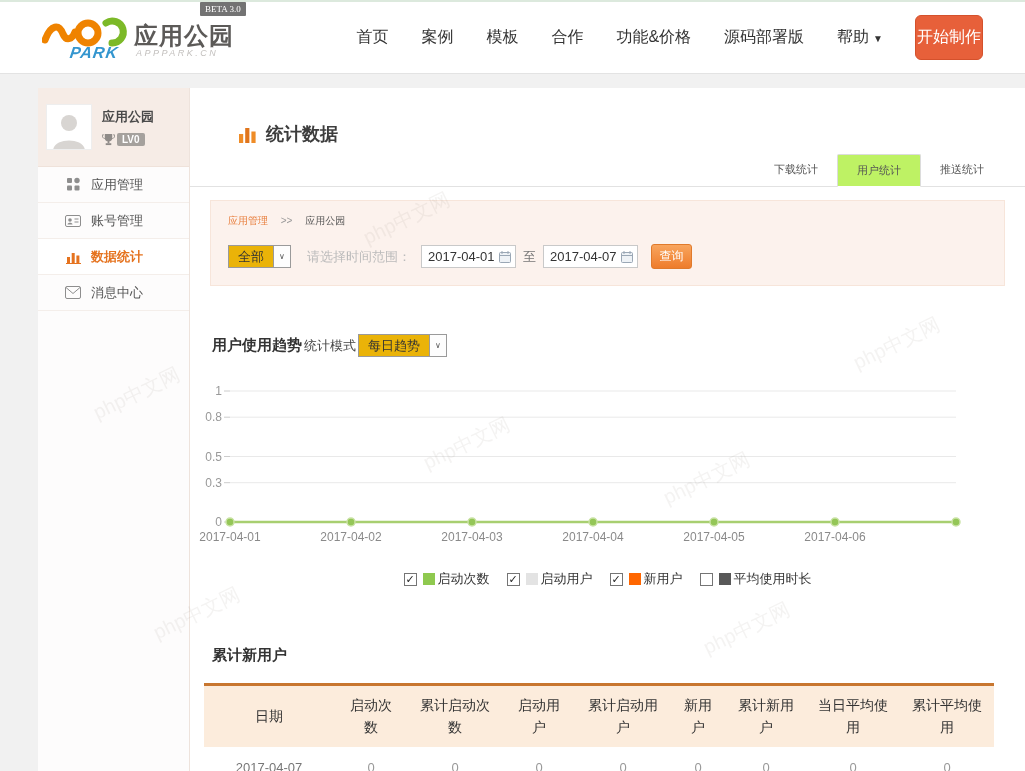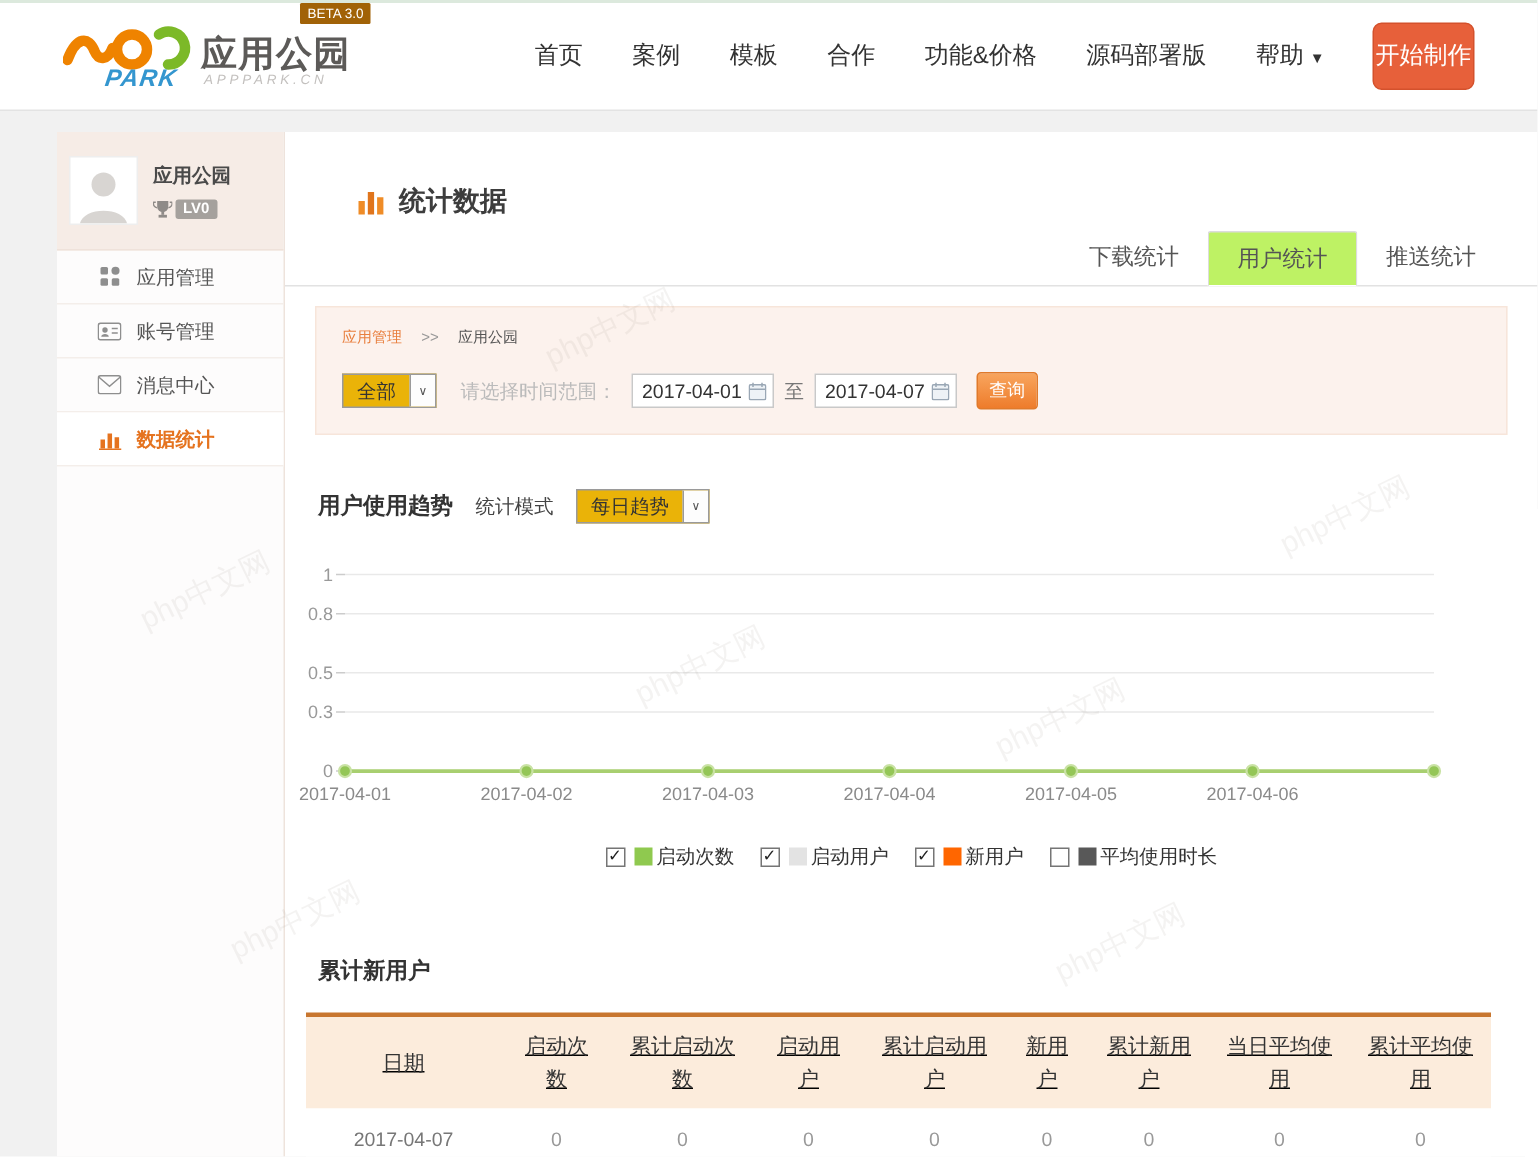--- a/index.html
+++ b/index.html
@@ -6,21 +6,21 @@
   html,body { width:1025px; }
   body { font-family:"Liberation Sans","DejaVu Sans",sans-serif; background:#f1f1f1; width:1025px; height:771px; overflow:hidden; position:relative; }
 
   
   .navbar { height:74px; background:#fff; border-top:2px solid #dce9dd; border-bottom:1px solid #e3e3e3; display:flex; align-items:center; padding:0 42px; position:relative; z-index:2; }
   .logo { position:relative; width:215px; height:60px; flex:0 0 auto; }
   .logo-swirl { position:absolute; left:0; top:6px; }
   .logo-cn { position:absolute; left:92px; top:12px; font-size:24px; font-weight:bold; color:#5c5a58; letter-spacing:1px; }
   .logo-sub { position:absolute; left:94px; top:40px; font-size:9px; color:#c3c0be; letter-spacing:2.5px; font-style:italic; }
   .logo-park { position:absolute; left:28px; top:36px; font-size:16px; font-weight:bold; font-style:italic; color:#3496cf; letter-spacing:1px; transform:skewX(-8deg); }
-  .logo-beta { position:absolute; left:158px; top:-6px; background:#a16207; color:#fff; font-size:9px; padding:2px 5px; border-radius:1px; white-space:nowrap; }
+  .logo-beta { position:absolute; left:158px; top:-6px; background:#737373; color:#fff; font-size:9px; padding:2px 5px; border-radius:1px; white-space:nowrap;font-family:Liberation Serif, serif; }
   .nav-links { margin-left:auto; display:flex; align-items:center; gap:33px; }
   .nav-link { font-size:16px; color:#333; cursor:pointer; white-space:nowrap; }
   .nav-caret { font-size:10px; color:#333; margin-left:4px; }
   .cta-btn { margin-left:32px; background:#e7603a; border:1px solid #d4512c; color:#fff; font-size:16px; padding:11px 1px; border-radius:6px; cursor:pointer; white-space:nowrap; font-family:inherit; }
 
   
   .page-body { display:flex; margin:14px 0 0 38px; height:683px; }
   .sidebar { width:152px; background:#fdfcfc; border-right:1px solid #eee3dc; flex:0 0 auto; }
   .profile { background:#f6ece6; padding:16px 8px 16px 8px; display:flex; gap:10px; border-bottom:1px solid #efe2da; }
   .avatar { width:46px; height:46px; background:#fff; border:1px solid #eee; display:flex; align-items:flex-end; justify-content:center; overflow:hidden; }
@@ -30,50 +30,50 @@
   .level-badge { background:#a5a19d; color:#fff; font-size:10px; padding:1px 5px; border-radius:2px; font-weight:bold;text-align:center; }
   .menu-item { height:36px; display:flex; align-items:center; gap:10px; padding-left:27px; font-size:13px; color:#555; border-bottom:1px solid #f4eeea; cursor:pointer; }
   .menu-item .mi-icon { width:16px; height:16px; display:flex; align-items:center; justify-content:center; }
   .menu-item.active { color:#e5731f; font-weight:bold; background:#fff; }
 
   
   .content { flex:1; width:807px; background:#fff; position:relative; }
   .content-head { display:flex; align-items:center; gap:9px; padding:34px 0 0 48px; }
   .content-title { font-size:18px; font-weight:bold; color:#3d3d3d; }
   .tabs { display:flex; justify-content:flex-end; padding-right:22px; border-bottom:1px solid #e2e2e2; margin-top:8px; }
-  .tab { padding:8px 19px; font-size:15px; color:#555; cursor:pointer; }
+  .tab { padding:8px 19px; font-size:11px; color:#555; cursor:pointer; }
   .tab.active { background:#bef264; border:1px solid #dcdcdc; border-bottom:1px solid #fff; margin-bottom:-1px; border-radius:2px 2px 0 0; }
 
   .filter-panel { margin:13px 20px 0 20px; background:#fcf2ed; border:1px solid #f7e5da; padding:13px 17px 16px 17px; }
   .breadcrumb { font-size:10px; margin-bottom:16px; }
   .bc-parent { color:#e87f3e; cursor:pointer; }
   .bc-sep { color:#999; margin:0 10px; }
   .bc-current { color:#555; }
   .filter-row { display:flex; align-items:center; }
   .fake-select { display:inline-flex; align-items:stretch; border:1px solid #9a9a9a; background:#eab308; height:23px; cursor:pointer; }
   .sel-text { padding:2px 9px 0 9px; font-size:13px; color:#333; }
   .sel-arrow { width:17px; border-left:1px solid #9a9a9a; display:flex; align-items:center; justify-content:center; font-size:8px; color:#555; background:#fdfdfd; }
   .range-label { color:#bbb; font-size:13px; margin:0 10px 0 16px; }
   .date-box { display:inline-flex; align-items:center; justify-content:space-between; width:95px; height:23px; border:1px solid #c9c9c9; background:#fff; padding:0 4px 0 6px; font-size:13px; color:#333; cursor:text; }
   .to-label { color:#777; font-size:13px; margin:0 7px; }
   .btn-query { width:41px; height:25px; margin-left:13px; border:1px solid #e07a2b; border-radius:3px; background:linear-gradient(#f8a55e,#ee7c2b); color:#fff; font-size:12px; display:flex; align-items:center; justify-content:center; cursor:pointer; font-family:inherit; }
 
-  .trend-head { display:flex; align-items:center; gap:15px; margin:36px 0 0 22px; }
+  .trend-head { display:flex; align-items:center; gap:2px; margin:48px 0 0 22px; }
   .trend-title { font-size:15px; font-weight:bold; color:#333; }
   .mode-label { font-size:13px; color:#444; }
 
   .chart-wrap { margin:24px 0 0 8px; width:792px; height:172px; position:relative; }
   .legend { display:flex; justify-content:center; align-items:center; gap:17px; margin-top:17px; }
   .legend-item { display:flex; align-items:center; cursor:pointer; font-size:13px; color:#333; }
   .cbx { width:13px; height:13px; border:1px solid #757575; background:#fff; display:inline-flex; align-items:center; justify-content:center; font-size:11px; font-weight:bold; color:#222; line-height:1; }
   .sw { width:12px; height:12px; display:inline-block; margin:0 3px 0 6px; }
 
   .detail-title { margin:58px 0 0 22px; font-size:15px; font-weight:bold; color:#333; }
   .detail-table { margin:18px 14px 0 14px; border-collapse:collapse; table-layout:fixed; width:778px; border-top:3px solid #c8762f; }
-  .detail-table thead tr { background:#fcecdc;text-decoration:underline; }
+  .detail-table thead tr { background:#fcecdc; }
   .detail-table th { font-size:14px; font-weight:normal; color:#333; padding:9px 12px; line-height:1.55; text-align:center; word-break:break-all; }
   .detail-table td { font-size:13px; color:#999; padding:13px 6px; text-align:center; border-bottom:1px solid #f1f1f1; background:#fff; }
   .detail-table td:first-child { color:#777; }
 
   .watermarks { position:absolute; inset:0; pointer-events:none; z-index:5; }
   .wm { position:absolute; font-size:20px; color:rgba(150,138,128,0.10); transform:rotate(-26deg); white-space:nowrap; }
 </style>
 </head>
 <body>
 
@@ -140,39 +140,39 @@
         <svg width="16" height="14" viewBox="0 0 16 14">
             <rect x="0.5" y="1.5" width="15" height="11" rx="1.5" stroke="#8e8e8e" fill="none"></rect>
             <circle cx="5" cy="6" r="1.8" fill="#8e8e8e"></circle>
             <path d="M2.5 10.5 c0-2.5 5-2.5 5 0" fill="#8e8e8e"></path>
             <line x1="9.5" y1="5" x2="13.5" y2="5" stroke="#8e8e8e"></line>
             <line x1="9.5" y1="8" x2="13.5" y2="8" stroke="#8e8e8e"></line>
           </svg>
       </span>
       <span>账号管理</span>
     </div>
-    <div class="menu-item">
-      <span class="mi-icon">
-        <svg width="16" height="13" viewBox="0 0 16 13">
-            <rect x="0.5" y="0.5" width="15" height="12" rx="1.5" stroke="#8e8e8e" fill="none"></rect>
-            <path d="M1 1.5 L8 7.5 L15 1.5" stroke="#8e8e8e" fill="none"></path>
-          </svg>
-      </span>
-      <span>消息中心</span>
-    </div>
     <div class="menu-item active">
       <span class="mi-icon">
         <svg width="15" height="14" viewBox="0 0 15 14">
             <rect x="1" y="7" width="3" height="6" fill="#e5731f"></rect>
             <rect x="5.7" y="3" width="3" height="10" fill="#e5731f"></rect>
             <rect x="10.4" y="5.5" width="3" height="7.5" fill="#e5731f"></rect>
             <rect x="0" y="13" width="15" height="1" fill="#e5731f"></rect>
           </svg>
       </span>
       <span>数据统计</span>
+    </div>
+    <div class="menu-item">
+      <span class="mi-icon">
+        <svg width="16" height="13" viewBox="0 0 16 13">
+            <rect x="0.5" y="0.5" width="15" height="12" rx="1.5" stroke="#8e8e8e" fill="none"></rect>
+            <path d="M1 1.5 L8 7.5 L15 1.5" stroke="#8e8e8e" fill="none"></path>
+          </svg>
+      </span>
+      <span>消息中心</span>
     </div>
   </aside>
 
   <main class="content">
     <div class="content-head">
       <svg width="19" height="19" viewBox="0 0 19 19">
         <rect x="1" y="9" width="4.2" height="9" fill="#ef8c27"></rect>
           <rect x="7.2" y="3" width="4.2" height="15" fill="#e0751c"></rect>
           <rect x="13.4" y="6.5" width="4.2" height="11.5" fill="#ef8c27"></rect>
       </svg>

